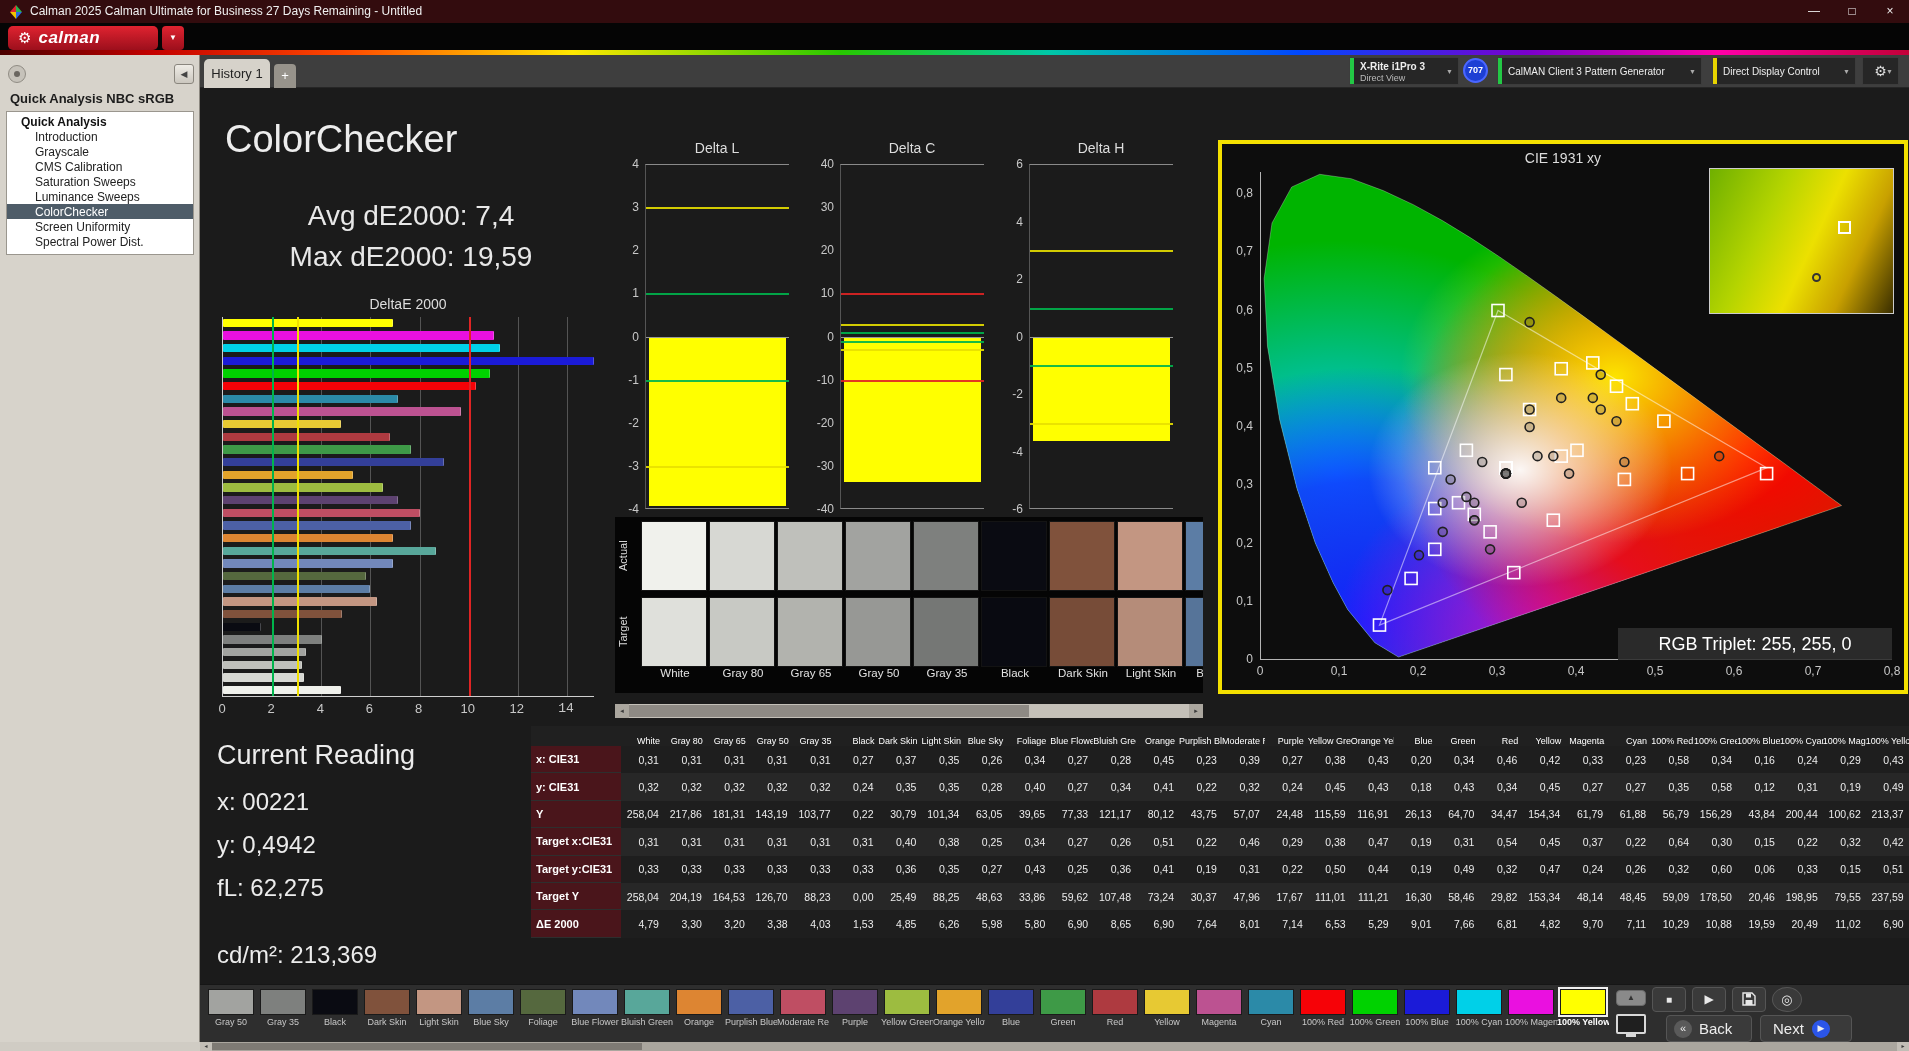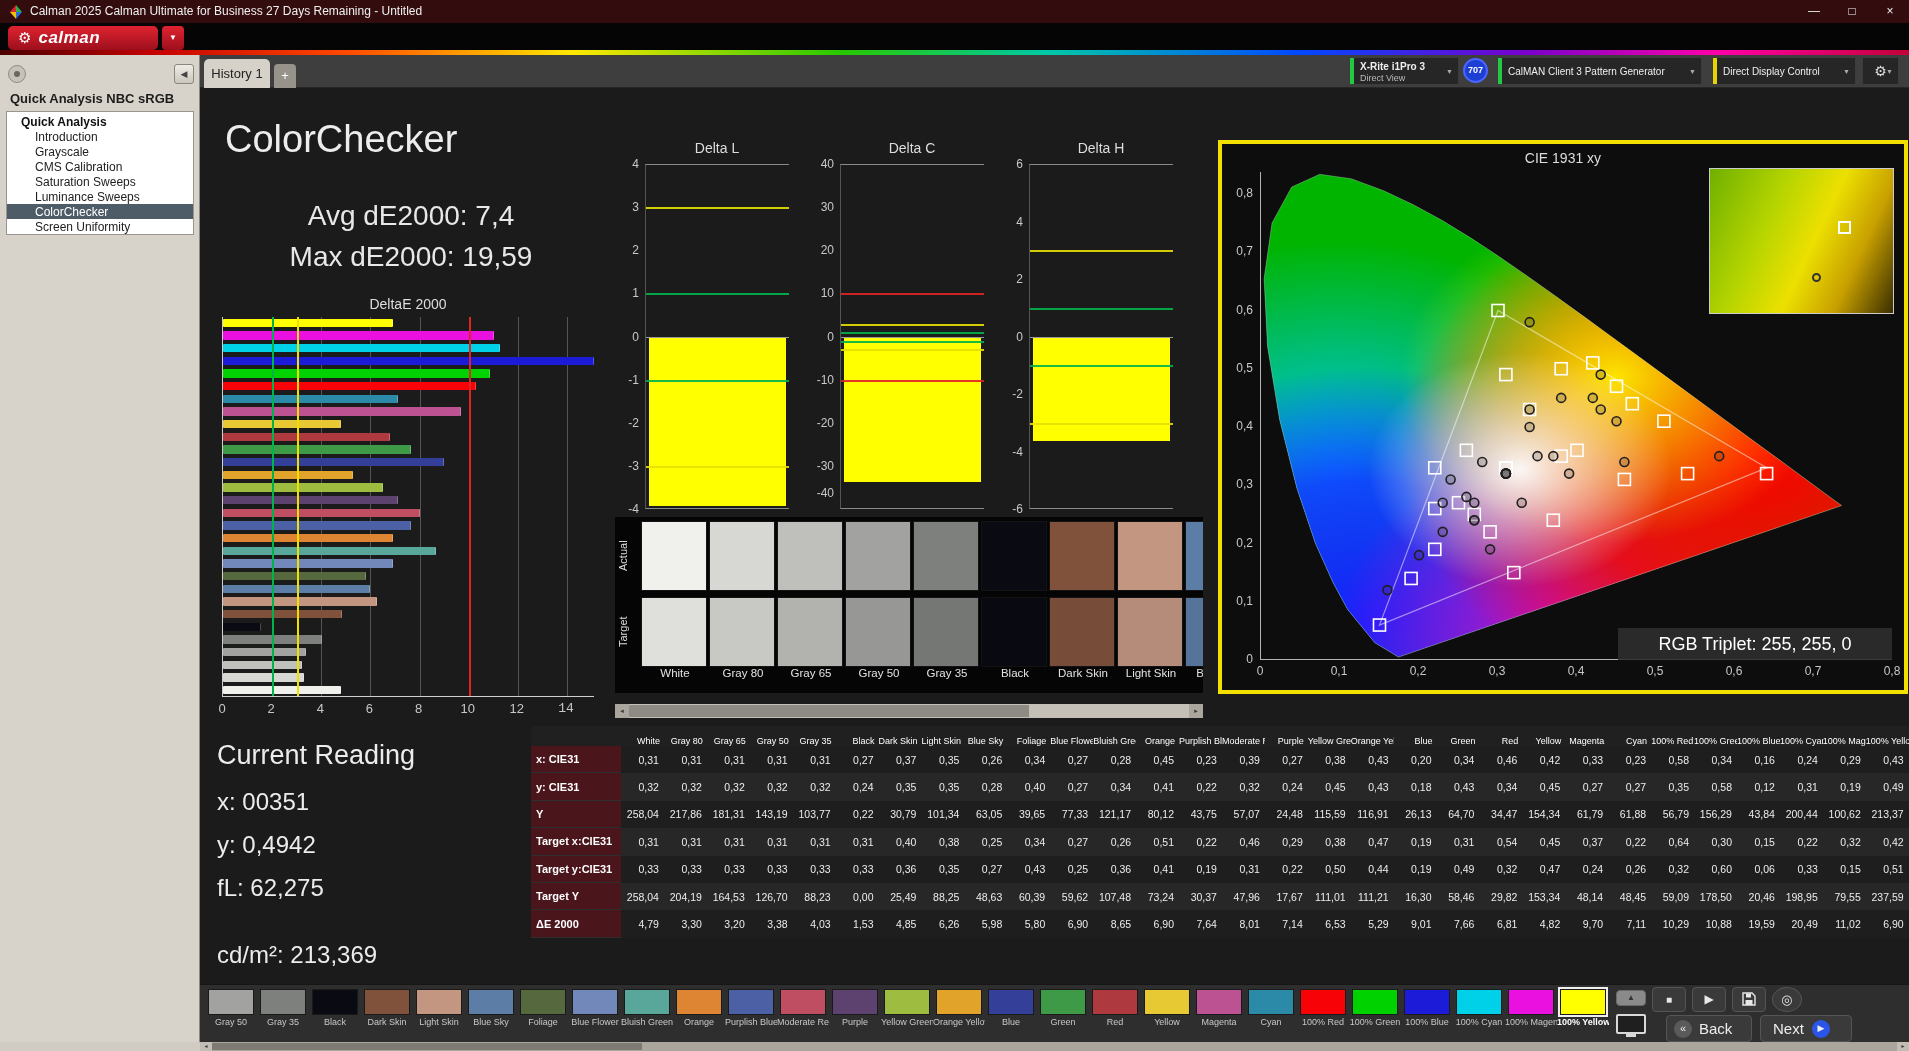--- a/index.html
+++ b/index.html
@@ -20,21 +20,21 @@
 #logo .gear{font-size:15px}
 #logo .ltxt{font-size:17px;font-weight:bold;font-style:italic;letter-spacing:.5px}
 #logo-dd{position:absolute;left:162px;top:3px;width:22px;height:24px;background:linear-gradient(#e02330,#9c0f1c);border-radius:4px;color:#fff;font-size:8px;text-align:center;line-height:24px}
 
 
 #sidebar{position:absolute;left:0;top:55px;width:200px;height:987px;background:#d7d3cb;border-right:1px solid #8c8880}
 #sb-round{position:absolute;left:8px;top:10px;width:18px;height:18px;border-radius:50%;background:#c6c2ba;border:1px solid #908c84}
 #sb-round i{display:block;width:6px;height:6px;border-radius:50%;background:#6a6660;margin:5px auto}
 #sb-collapse{position:absolute;left:174px;top:9px;width:20px;height:20px;background:linear-gradient(#efece6,#cbc7bf);border:1px solid #8a867e;border-radius:3px;text-align:center;line-height:18px;font-size:9px;color:#444}
 #sb-title{position:absolute;left:10px;top:36px;font-size:13px;font-weight:bold;color:#1c1c1c;white-space:nowrap}
-#sb-tree{position:absolute;left:6px;top:56px;width:188px;height:124px;background:#ffffff;border:1px solid #9a968e;padding-top:2px;overflow:hidden}
+#sb-tree{position:absolute;left:6px;top:56px;width:188px;height:144px;background:#ffffff;border:1px solid #9a968e;padding-top:2px;overflow:hidden}
 .tree-root{font-weight:bold;font-size:12px;color:#111;padding:1px 0 1px 14px;height:15px;white-space:nowrap}
 .tree-item{font-size:12px;color:#222;padding:1px 0 1px 28px;height:15px;white-space:nowrap}
 .tree-item.sel{background:#4e5c68;color:#fff}
 
 
 #tabstrip{position:absolute;left:200px;top:55px;width:1709px;height:33px;background:#3e3e3e;border-bottom:1px solid #262626}
 #tab-history{position:absolute;left:4px;top:4px;width:66px;height:29px;background:#d6d2ca;border-radius:5px 5px 0 0;text-align:center;line-height:29px;font-size:13px;color:#222}
 #tab-add{position:absolute;left:74px;top:9px;width:22px;height:24px;background:#97938b;border-radius:4px 4px 0 0;text-align:center;line-height:24px;font-size:13px;color:#fff}
 .ctl{position:absolute;top:2px;height:28px;background:#262626;border:1px solid #3c3c3c;color:#eee}
 .cbar{position:absolute;left:0;top:0;bottom:0;width:4px}
@@ -268,21 +268,21 @@
       <div class="xlab" style="left: 34.14px;">2</div>
       <div class="xlab" style="left: 83.28px;">4</div>
       <div class="xlab" style="left: 132.42px;">6</div>
       <div class="xlab" style="left: 181.56px;">8</div>
       <div class="xlab" style="left: 230.7px;">10</div>
       <div class="xlab" style="left: 279.84px;">12</div>
       <div class="xlab" style="left: 328.98px; font-family: Liberation Mono, monospace;">14</div>
     </div>
 
   <div id="cur-title">Current Reading</div>
-  <div class="cur-line" style="top:788px">x: 00351</div>
+  <div class="cur-line" style="top:788px">x: 00221</div>
   <div class="cur-line" style="top:831px">y: 0,4942</div>
   <div class="cur-line" style="top:874px">fL: 62,275</div>
   <div class="cur-line" style="top:941px">cd/m²: 213,369</div>
 
   <div class="mini-chart" style="left:613px">
     <div class="mini-title">Delta L</div>
     <div class="mini-ticks">
         <div class="mtick" style="top: -7px;">4</div>
         <div class="mtick" style="top: 36.125px;">3</div>
         <div class="mtick" style="top: 79.25px;">2</div>
@@ -306,21 +306,21 @@
     <div class="mini-title">Delta C</div>
     <div class="mini-ticks">
         <div class="mtick" style="top: -7px;">40</div>
         <div class="mtick" style="top: 36.125px;">30</div>
         <div class="mtick" style="top: 79.25px;">20</div>
         <div class="mtick" style="top: 122.375px;">10</div>
         <div class="mtick" style="top: 165.5px;">0</div>
         <div class="mtick" style="top: 208.625px;">-10</div>
         <div class="mtick" style="top: 251.75px;">-20</div>
         <div class="mtick" style="top: 294.875px;">-30</div>
-        <div class="mtick" style="top: 322px;">-40</div>
+        <div class="mtick" style="top: 338px;">-40</div>
       </div>
     <div class="mini-plot">
         <div class="mzero"></div>
         <div class="mbar" style="height: 144.469px; top: 172.5px; background: rgb(255, 255, 0);"></div>
         <div class="mline" style="top: 128.375px; background: rgb(224, 36, 36);"></div>
         <div class="mline" style="top: 158.562px; background: rgb(232, 224, 0);"></div>
         <div class="mline" style="top: 167.188px; background: rgb(0, 180, 76);"></div>
         <div class="mline" style="top: 175.812px; background: rgb(0, 180, 76);"></div>
         <div class="mline" style="top: 184.438px; background: rgb(232, 224, 0);"></div>
         <div class="mline" style="top: 214.625px; background: rgb(224, 36, 36);"></div>
@@ -594,21 +594,21 @@
           <div class="tl">Target Y</div>
           <div class="td">258,04</div>
           <div class="td">204,19</div>
           <div class="td">164,53</div>
           <div class="td">126,70</div>
           <div class="td">88,23</div>
           <div class="td">0,00</div>
           <div class="td">25,49</div>
           <div class="td">88,25</div>
           <div class="td">48,63</div>
-          <div class="td">60,39</div>
+          <div class="td">33,86</div>
           <div class="td">59,62</div>
           <div class="td">107,48</div>
           <div class="td">73,24</div>
           <div class="td">30,37</div>
           <div class="td">47,96</div>
           <div class="td">17,67</div>
           <div class="td">111,01</div>
           <div class="td">111,21</div>
           <div class="td">16,30</div>
           <div class="td">58,46</div>

